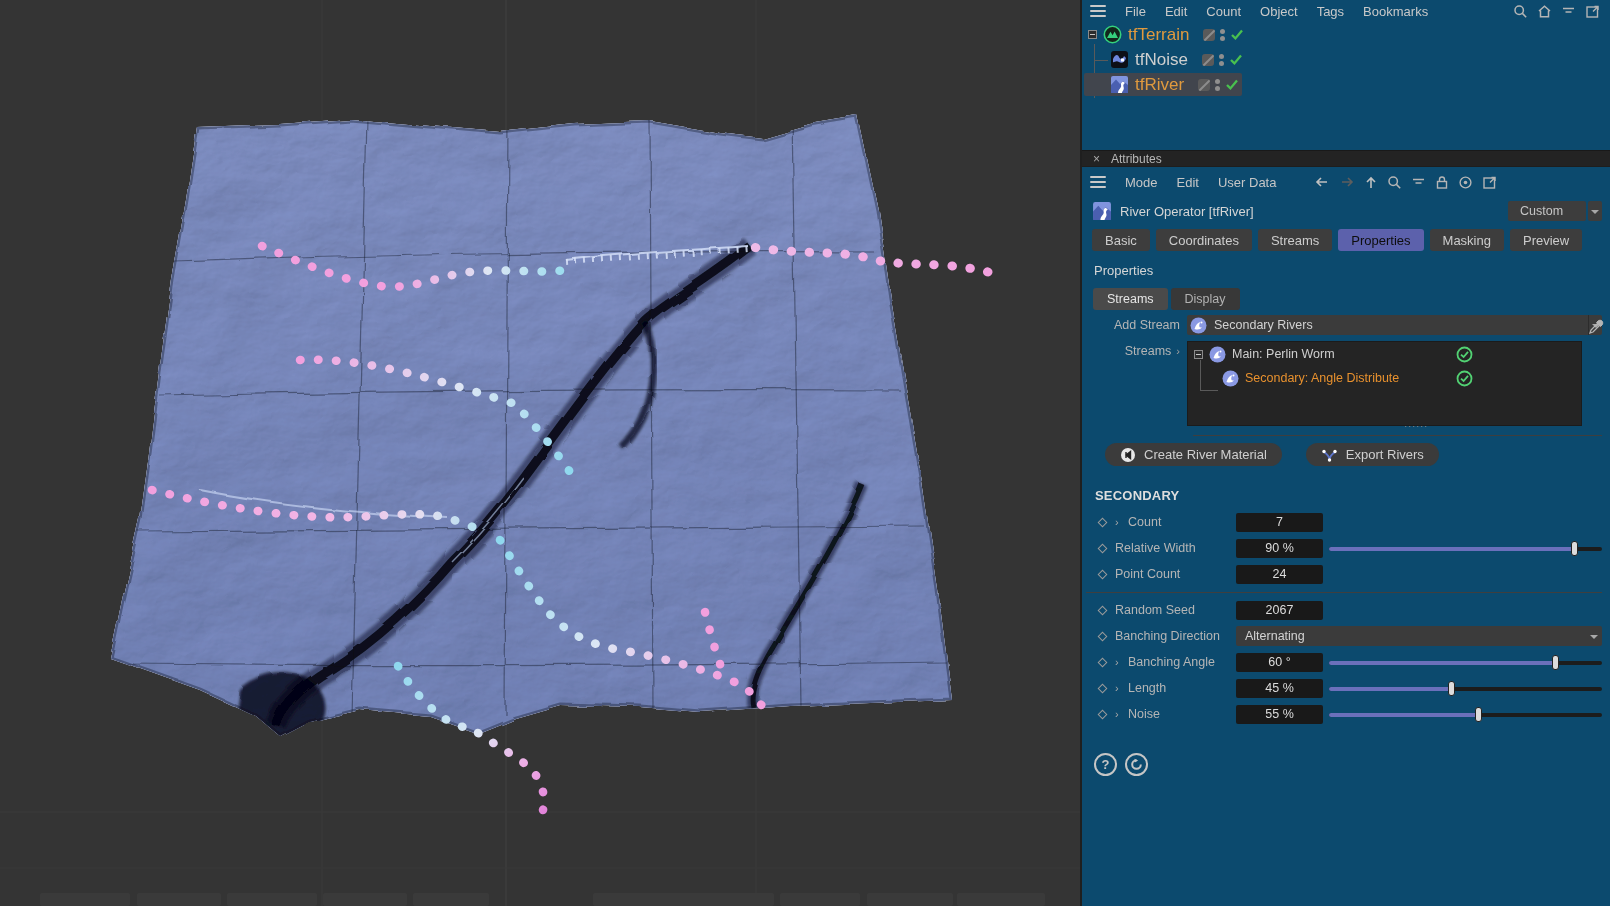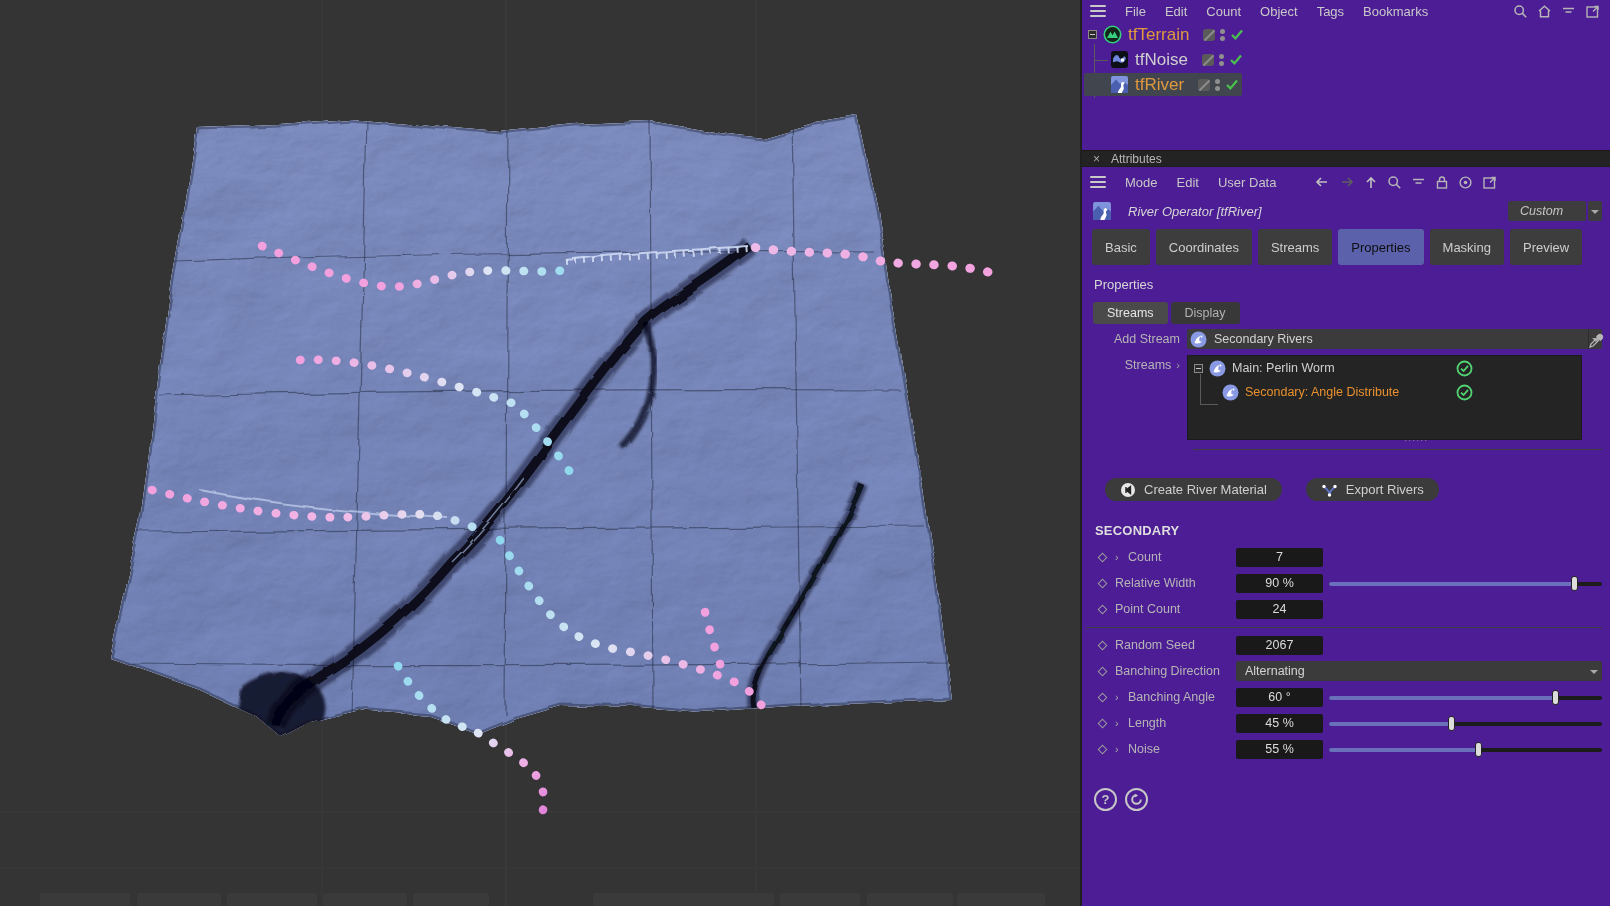--- a/index.html
+++ b/index.html
@@ -5,21 +5,21 @@
   * { margin:0; padding:0; box-sizing:border-box; }
   html,body { width:1610px; height:906px; background:#2a2a2a; overflow:hidden;
     font-family:"Liberation Sans", sans-serif; }
 
   
   .viewport { position:absolute; left:0; top:0; width:1080px; height:906px; background:#343434; }
   .viewport svg { display:block; }
 
   
   .panel { position:absolute; left:1080px; top:0; width:530px; height:906px;
-    background:#4c1d95; border-left:2px solid #1f1f1f; color:#c9c9c9; }
+    background:#0c4a6e; border-left:2px solid #1f1f1f; color:#c9c9c9; }
 
   .menubar { height:22px; display:flex; align-items:center; gap:19px;
     padding:0 10px 0 8px; font-size:13px; color:#c9c9c9; }
   .menubar .spacer { margin-left:auto; }
   .menu-item { cursor:default; }
   .icon-row { display:flex; gap:9px; align-items:center; }
   .icon-row svg { display:block; }
 
   .ham { display:inline-block; width:16px; }
   .ham i { display:block; height:2px; background:#c9c9c9; margin:3px 0; border-radius:1px; }
@@ -48,30 +48,30 @@
   
   .attr-titlebar { height:17px; background:#232323; border-top:1px solid #191919;
     border-bottom:1px solid #1e1e1e; display:flex; align-items:center; gap:11px;
     padding:0 11px; font-size:12px; color:#b8b8b8; }
   .close-x { color:#a8a8a8; font-size:12px; line-height:1; }
   .close-x::before { content:"\00d7"; }
 
   .attr-menubar { height:30px; display:flex; align-items:center; gap:19px;
     padding:0 10px 0 8px; font-size:13px; color:#c6c6c6; }
 
-  .objrow { height:28px; display:flex; align-items:center; gap:16px; padding:0 8px 0 10px; font-size:13px; color:#d5d5d5;font-style:italic; }
+  .objrow { height:28px; display:flex; align-items:center; gap:8px; padding:0 8px 0 10px; font-size:13px; color:#d5d5d5; }
   .preset-wrap { margin-left:auto; display:flex; gap:2px; }
   .preset { width:78px; height:20px; background:#3d3d3d; border-radius:2px;
     display:flex; align-items:center; padding-left:12px; font-size:12.5px; color:#c6c6c6; }
   .dd-btn { width:14px; height:20px; background:#3d3d3d; border-radius:2px; position:relative; }
   .dd-btn::after, .pdrop-arrow::after { content:""; position:absolute; left:50%; top:50%;
     margin:-1px 0 0 -4px; border:4px solid transparent; border-top-color:#a8a8a8; }
 
   .tabs { display:flex; gap:6px; padding:4px 8px 0 10px; }
-  .tab { height:36px; border-radius:3px; background:#3d3d3d; color:#cdcdcd;
+  .tab { height:22px; border-radius:3px; background:#3d3d3d; color:#cdcdcd;
     font-size:13px; display:flex; align-items:center; padding:0 13px; white-space:nowrap; }
   .tab.active { background:#5c61ac; color:#0e0e0e; }
 
   .section-heading { padding:12px 0 0 12px; font-size:13px; color:#d6d6d6; }
   .subtabs { display:flex; gap:3px; padding:10px 0 0 11px; }
   .subtab { height:22px; border-radius:3px; background:#383838; color:#b2b2b2;
     font-size:12.5px; display:flex; align-items:center; padding:0 14px; }
   .subtab.active { background:#4a4a4a; color:#e5e5e5; }
 
   .attr-body { position:relative; }
@@ -96,21 +96,21 @@
   .trow .tname-sec { color:#e8912e; }
   .tcheck { position:absolute; left:268px; top:4px; }
   .handle-dots { position:absolute; left:55%; bottom:-4px; color:#8f8f8f; font-size:9px;
     letter-spacing:1px; line-height:6px; }
   .handle-dots::before { content:"\00b7\00b7\00b7\00b7\00b7\00b7"; }
   .tree-underline { height:1px; background:#3e3e3e; margin:9px 8px 0 111px; }
   .eyedropper { position:absolute; right:6px; }
 
   .actions { display:flex; gap:24px; padding:7px 0 0 23px; }
   .action-btn { height:23px; border-radius:12px; background:#3b3b3b; display:flex;
-    align-items:center; gap:8px; padding:0 15px; font-size:13px; color:#cfcfcf;margin-top:21px; }
+    align-items:center; gap:8px; padding:0 15px; font-size:13px; color:#cfcfcf; }
 
   .group-heading { padding:22px 0 0 13px; font-size:13px; font-weight:bold; color:#dedede; letter-spacing:.2px; }
 
   .params { padding:6px 0 0 0; }
   .prow { display:flex; align-items:center; height:26px; padding-left:12px; }
   .plabelcol { width:142px; flex:none; display:flex; align-items:center; color:#b5b5b5; font-size:12.5px; }
   .pdiamond { width:7px; height:7px; border:1px solid #9a9a9a; transform:rotate(45deg);
     margin:0 9px 0 5px; flex:none; }
   .pexp { width:13px; flex:none; color:#a8a8a8; font-size:11px; }
   .pexp::before { content:"\203A"; }

